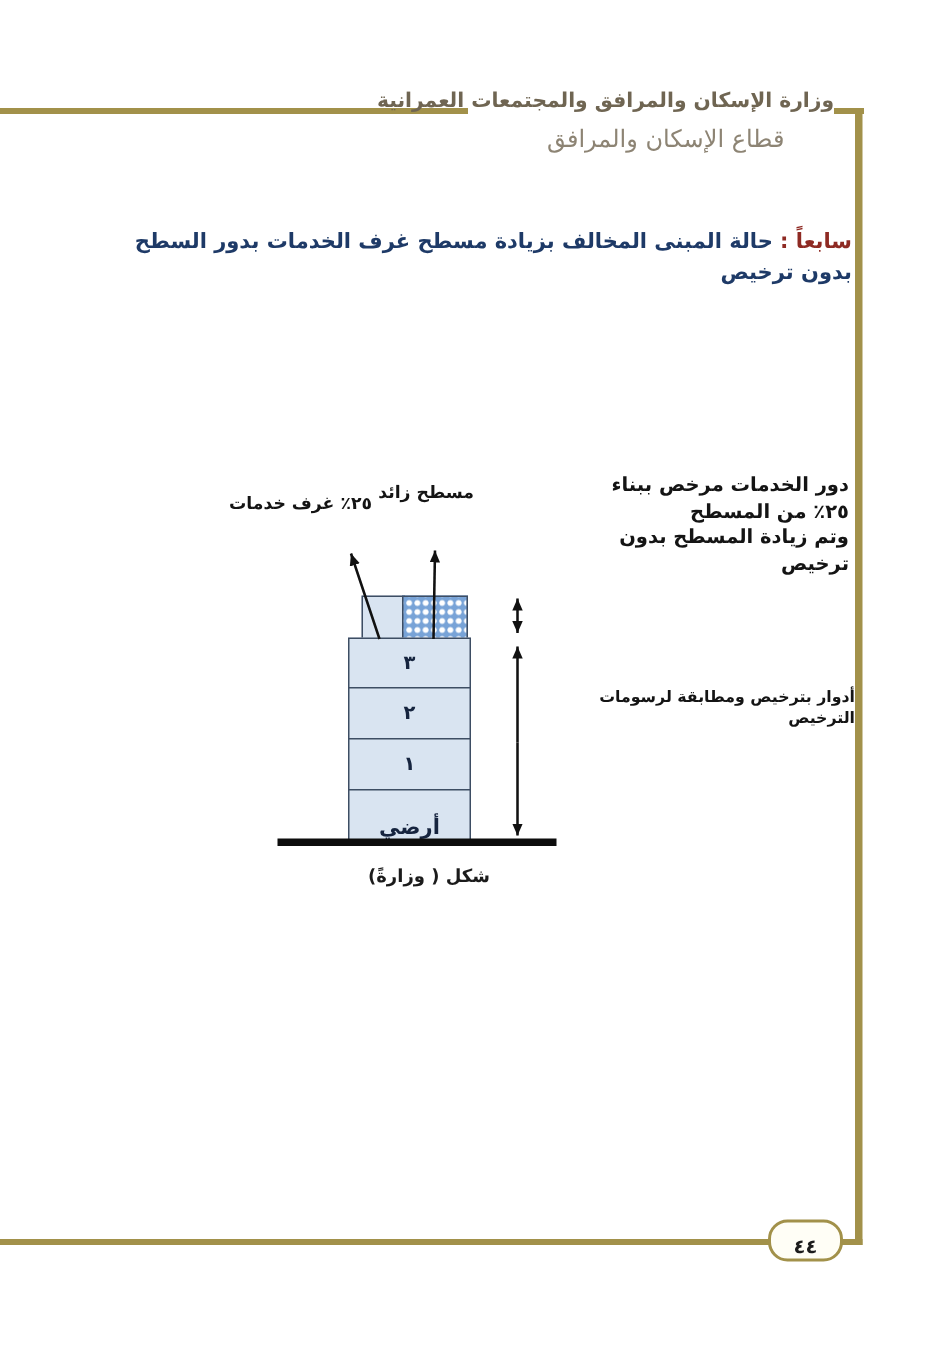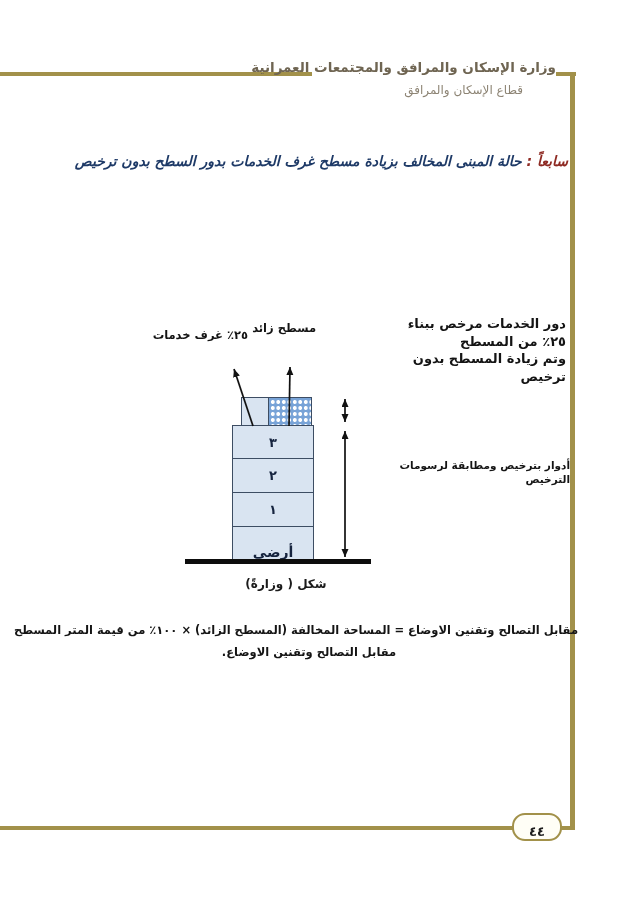--- a/index.html
+++ b/index.html
@@ -20,26 +20,26 @@
     display:flex;align-items:flex-end;justify-content:center;
     font-size:13px;font-weight:bold;color:#1c1c1c;z-index:3;
   }
   
   .ministry{
     position:absolute;right:74px;top:59px;direction:rtl;
     font-size:13.5px;color:#6f6552;font-weight:600;letter-spacing:0;
   }
   .sector{
     position:absolute;right:107px;top:83px;direction:rtl;
-    font-size:12px;color:#8d8474;
+    font-size:16px;color:#8d8474;
   }
   
   .title{
     position:absolute;right:62px;top:151px;width:505px;direction:rtl;
-    font-size:14px;font-weight:bold;line-height:1.5;text-align:right;font-style:italic;
+    font-size:14px;font-weight:bold;line-height:1.5;text-align:right;
   }
   .title .t-red{color:#8e2a23;}
   .title .t-navy{color:#1e3a67;}
   
   .dg-label{
     position:absolute;direction:rtl;text-align:right;
     font-size:11.5px;font-weight:bold;color:#141414;line-height:1.35;
   }
   .lbl-rooms{left:148px;top:328px;width:100px;}
   .lbl-excess{left:250px;top:321px;width:66px;}
@@ -141,18 +141,14 @@
     </g>
 
     <g>
       <line x1="195" y1="140" x2="195" y2="76" stroke="#111" stroke-width="1.7" marker-end="url(#ah)"></line>
       <line x1="195" y1="140" x2="195" y2="202" stroke="#111" stroke-width="1.7" marker-end="url(#ah)"></line>
     </g>
   </svg>
 
   <div class="caption">شكل ( وزارةً)</div>
 
-  <div class="formula">
-    <div class="f1">مقابل التصالح وتقنين الاوضاع  = المساحة المخالفة (المسطح الزائد) × ١٠٠٪ من قيمة المتر المسطح</div>
-    <div class="f2">مقابل التصالح وتقنين الاوضاع.</div>
-  </div>
 
 </div>
 
 </body></html>

